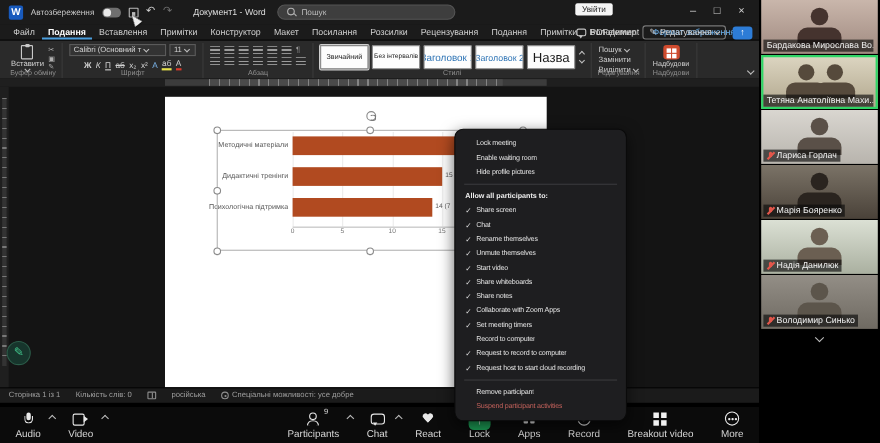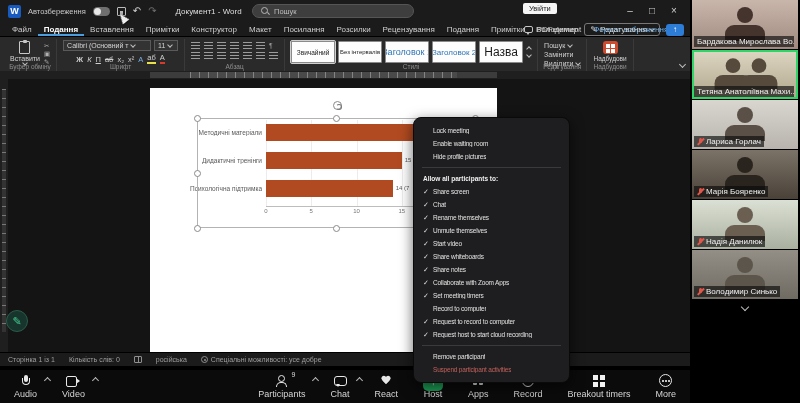--- a/index.html
+++ b/index.html
@@ -513,41 +513,41 @@
       <div class="tb-item">
         <div class="tb-iconwrap">
           <span class="i-heart"></span>
         </div>
         <span class="tb-label">React</span>
       </div>
       <div class="tb-item">
         <div class="tb-iconwrap">
           <span class="i-shareup" style="background: rgb(29, 156, 85);">↑</span>
         </div>
-        <span class="tb-label">Host</span>
+        <span class="tb-label">Lock</span>
         <span class="tb-chev"></span>
       </div>
       <div class="tb-item">
         <div class="tb-iconwrap">
           <span class="i-apps"></span>
         </div>
         <span class="tb-label">Apps</span>
         <span class="tb-chev"></span>
       </div>
       <div class="tb-item">
         <div class="tb-iconwrap">
           <span class="i-record"></span>
         </div>
         <span class="tb-label">Record</span>
       </div>
       <div class="tb-item">
         <div class="tb-iconwrap">
           <span class="i-grid"></span>
         </div>
-        <span class="tb-label">Breakout timers</span>
+        <span class="tb-label">Breakout video</span>
       </div>
       <div class="tb-item">
         <div class="tb-iconwrap">
           <span class="i-more"></span>
         </div>
         <span class="tb-label">More</span>
       </div>
     </div>
 
   <div class="sidebar" id="participants">

